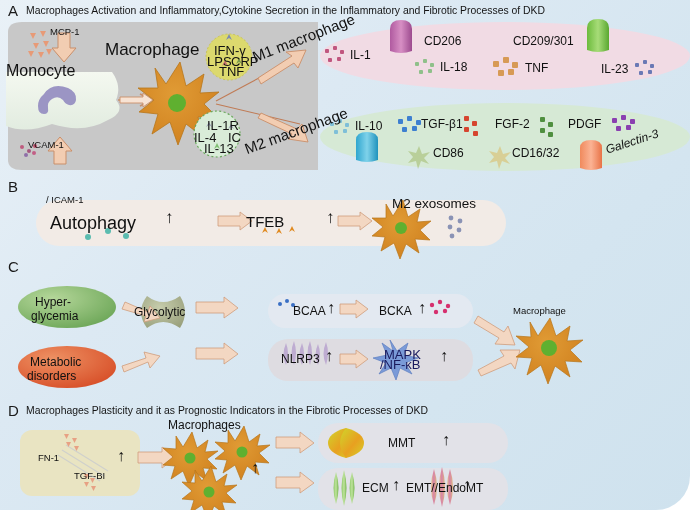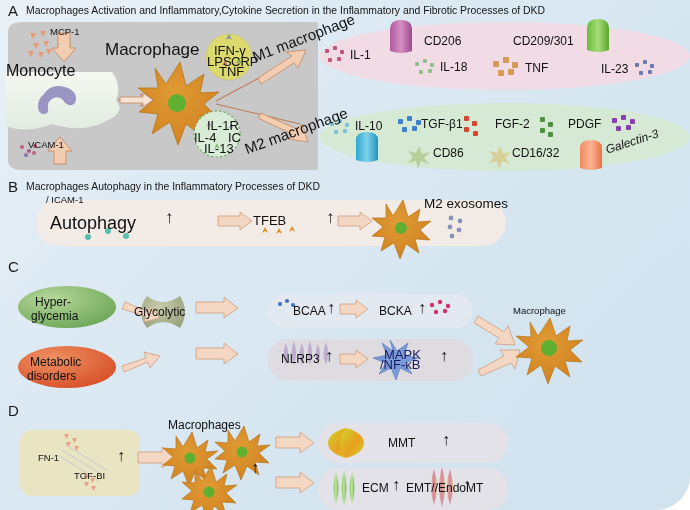--- a/index.html
+++ b/index.html
@@ -393,26 +393,25 @@
 
   <div class="tok tokMed" style="left:355px;top:119px;">IL-10</div>
   <div class="tok tokMed" style="left:421px;top:117px;">TGF-β1</div>
   <div class="tok tokMed" style="left:495px;top:117px;">FGF-2</div>
   <div class="tok tokMed" style="left:568px;top:117px;">PDGF</div>
   <div class="tok tokMed" style="left:433px;top:146px;">CD86</div>
   <div class="tok tokMed" style="left:512px;top:146px;">CD16/32</div>
   <div class="tok tokMed ital" style="left:606px;top:143px;transform:rotate(-18deg);transform-origin:left center;">Galectin-3</div>
 
   <div class="abs pLetter" style="left:8px;top:178px;">B</div>
-  <div class="abs pTitle" style="left:26px;top:181px;">Macrophages Autophagy in the Inflammatory Processes of DKD</div>
   <div class="tok" style="left:50px;top:213px;font-size:18px;">Autophagy</div>
   <div class="arrowUp" style="left:165px;top:209px;">↑</div>
-  <div class="tok" style="left:253px;top:213px;font-size:13px;">TFEB</div>
+  <div class="tok" style="left:246px;top:213px;font-size:15px;">TFEB</div>
   <div class="arrowUp" style="left:326px;top:209px;">↑</div>
-  <div class="tok" style="left:392px;top:196px;font-size:13.5px;margin-left:32px;">M2 exosomes</div>
+  <div class="tok" style="left:392px;top:196px;font-size:13.5px;">M2 exosomes</div>
 
   <div class="abs pLetter" style="left:8px;top:258px;">C</div>
 
   <div class="tok tokMed" style="left:35px;top:295px;">Hyper-</div>
   <div class="tok tokMed" style="left:31px;top:309px;">glycemia</div>
   <div class="tok tokMed" style="left:30px;top:355px;">Metabolic</div>
   <div class="tok tokMed" style="left:27px;top:369px;">disorders</div>
   <div class="tok tokMed" style="left:134px;top:305px;">Glycolytic</div>
 
   <div class="tok tokMed" style="left:293px;top:304px;">BCAA</div>
@@ -421,20 +420,21 @@
   <div class="arrowUp" style="left:418px;top:300px;font-size:16px;">↑</div>
 
   <div class="tok tokMed" style="left:281px;top:352px;">NLRP3</div>
   <div class="arrowUp" style="left:325px;top:348px;font-size:16px;">↑</div>
   <div class="tok tokXs" style="left:384px;top:347px;color:#1a1a5e;">MAPK</div>
   <div class="tok tokXs" style="left:380px;top:357px;color:#1a1a5e;">/NF-κB</div>
   <div class="arrowUp" style="left:440px;top:348px;font-size:16px;">↑</div>
   <div class="tok tokSm" style="left:513px;top:305px;">Macrophage</div>
 
   <div class="abs pLetter" style="left:8px;top:402px;">D</div>
+  <div class="abs pTitle" style="left:26px;top:405px;">Macrophages Plasticity and it as Prognostic Indicators in the  Fibrotic Processes of DKD</div>
 
   <div class="tok tokSm" style="left:38px;top:452px;">FN-1</div>
   <div class="tok tokSm" style="left:74px;top:470px;">TGF-BI</div>
   <div class="arrowUp" style="left:117px;top:448px;font-size:16px;">↑</div>
   <div class="tok tokMed" style="left:168px;top:418px;">Macrophages</div>
   <div class="arrowUp" style="left:251px;top:460px;font-size:16px;">↑</div>
 
   <div class="tok tokMed" style="left:388px;top:436px;">MMT</div>
   <div class="arrowUp" style="left:442px;top:432px;font-size:16px;">↑</div>
 

